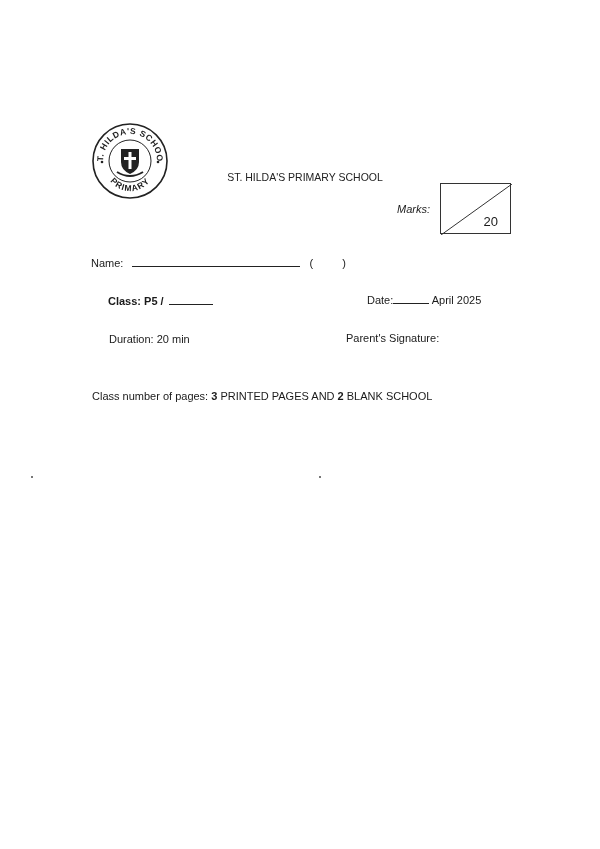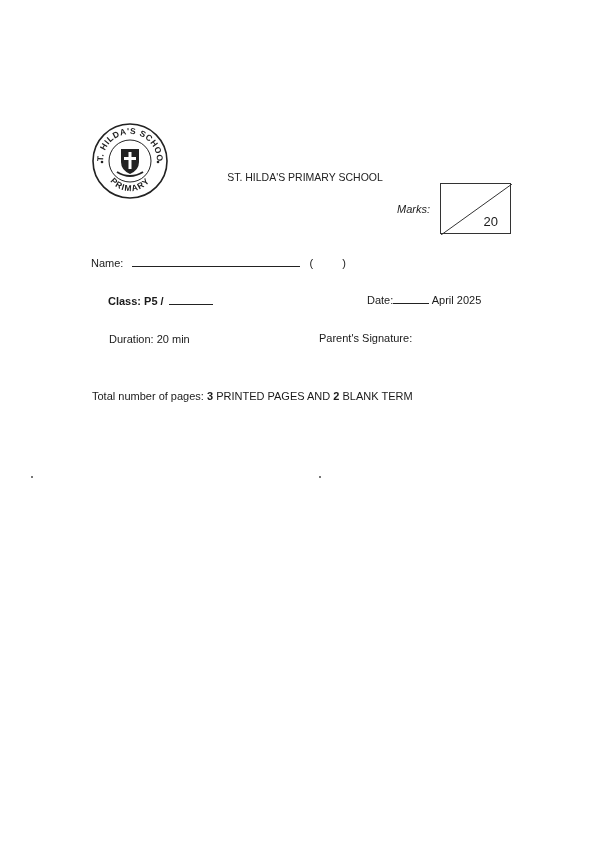--- a/index.html
+++ b/index.html
@@ -67,20 +67,20 @@
   <span>Class: P5 /</span>
   <span class="line" style="width:44px; margin-left:2px;"></span>
 </div>
 
 <div class="abs field" style="left:335px; top:294px;margin-left:32px;">
   <span>Date:</span><span class="line" style="width:36px;"></span>
   <span>April 2025</span>
 </div>
 
 <div class="abs field" style="left:109px; top:333px;">Duration: 20 min</div>
-<div class="abs field" style="left:319px; top:332px;">Parent's Signature:</div>
+<div class="abs field" style="left:346px; top:332px;">Parent's Signature:</div>
 
 <div class="abs field" style="left:92px; top:390px;">
-  <span>Total number of pages: </span><b>3</b><span> PRINTED PAGES AND </span><b>2</b><span> BLANK TERM</span>
+  <span>Class number of pages: </span><b>3</b><span> PRINTED PAGES AND </span><b>2</b><span> BLANK SCHOOL</span>
 </div>
 
 <div class="abs dot" style="left:31px; top:476px;"></div>
 <div class="abs dot" style="left:319px; top:476px;"></div>
 
 </body></html>

